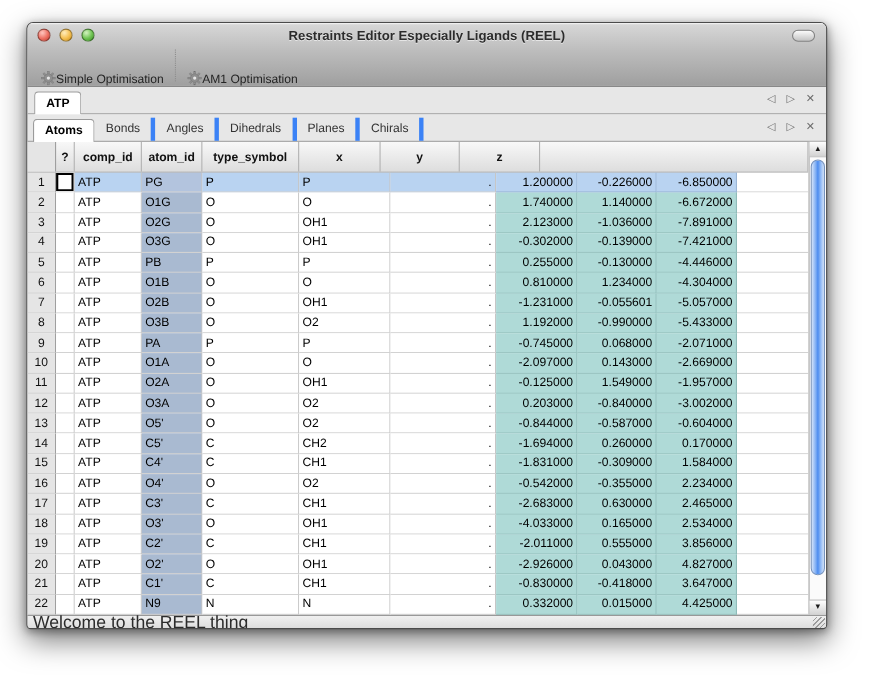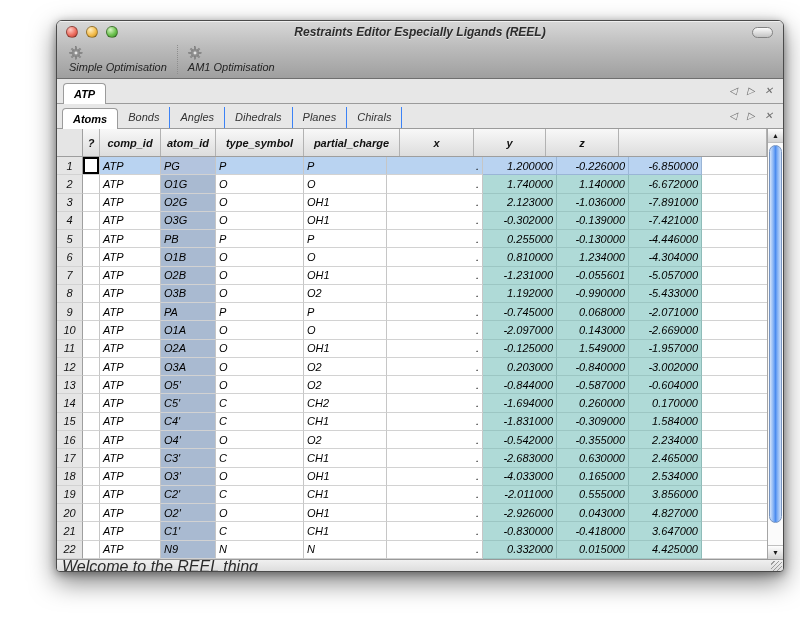--- a/index.html
+++ b/index.html
@@ -1,54 +1,53 @@
 <!DOCTYPE html>
 <html><head>
 <meta charset="utf-8">
 <style>
   * { box-sizing: border-box; margin: 0; padding: 0; }
   html,body { width: 800px; height: 618px; background: #fff; font-family: "Liberation Sans", sans-serif; }
   body { position: relative; overflow: hidden; }
 
   .window {
-    position: absolute; left: 56px; top: 20px; width: 728px; height: 552px;
+    position: absolute; left: 24px; top: 20px; width: 728px; height: 552px;
     border: 1px solid #4b4b4b; border-radius: 6px 6px 4px 4px; overflow: hidden;
     background: #fff;
     box-shadow: 0 10px 26px rgba(0,0,0,.50), 0 2px 8px rgba(0,0,0,.35);
-    font-style: italic;
   }
 
   
   .chrome {
     background: linear-gradient(#d8d8d8, #bcbcbc 45%, #9f9f9f);
     border-bottom: 1px solid #6f6f6f;
     box-shadow: inset 0 1px 0 #efefef;
   }
   .titlebar { height: 22px; position: relative; display: flex; align-items: center; }
   .traffic { position: absolute; left: 9px; top: 5px; display: flex; gap: 8px; }
   .light { width: 12px; height: 12px; border-radius: 50%; border: 1px solid rgba(0,0,0,.35); }
   .light.red    { background: radial-gradient(circle at 35% 28%, #ffc9c2, #ed6e60 55%, #b23a2e); }
   .light.yellow { background: radial-gradient(circle at 35% 28%, #ffeec0, #f4bd4d 55%, #c08a1c); }
   .light.green  { background: radial-gradient(circle at 35% 28%, #d7f4c4, #6cc24f 55%, #3c8c28); }
   .title { flex: 1; text-align: center; font-size: 12px; font-weight: bold; color: #2c2c2c; text-shadow: 0 1px 0 rgba(255,255,255,.55); }
   .pill { position: absolute; right: 10px; top: 6px; width: 21px; height: 11px; border-radius: 6px;
           border: 1px solid #828282; background: linear-gradient(#fbfbfb, #c3c3c3); }
 
   .toolbar { height: 35px; display: flex; align-items: stretch; padding-left: 4px; }
-  .tool-item { min-width: 96px; display: flex; flex-direction: column; align-items: flex-start; justify-content: flex-start; padding: 3px 8px 0 8px; }
+  .tool-item { min-width: 96px; display: flex; align-items: flex-end; justify-content: flex-start; padding: 3px 8px 0 8px; }
   .tool-label { font-size: 11px; color: #242424; margin-top: 1px; white-space: nowrap; }
   .tool-sep { width: 1px; margin: 2px 2px 4px 2px; border-left: 1px dotted #8d8d8d; }
   .gear { display: block; }
 
   
   .tabstrip { height: 25px; background: #e7e7e7; border-bottom: 1px solid #9b9b9b; display: flex; align-items: flex-end; }
   .tabstrip.doc { padding-left: 6px; }
   .tabstrip.sections { padding-left: 5px; }
   .tab { height: 21px; line-height: 20px; padding: 0 10px; font-size: 11px; color: #333;
-         border-right: 1px solid #3b82f6; white-space: nowrap; }
+         border-right: 4px solid #3b82f6; white-space: nowrap; }
   .tab.selected { background: #fff; border: 1px solid #9b9b9b; border-bottom: none; border-radius: 4px 4px 0 0;
                   font-weight: bold; color: #000; margin-bottom: 0; position: relative; top: 1px; }
   .tabnav { margin-left: auto; align-self: center; display: flex; align-items: center; gap: 10px;
             padding-right: 10px; color: #6c6c6c; font-size: 10px; line-height: 10px; }
   .tabnav span { cursor: default; }
 
   
   .table-area { height: 430px; display: flex; background: #fff; }
   .grid { flex: 1; overflow: hidden; display: flex; flex-direction: column; }
   .trow { display: flex; height: 18.27px; }
@@ -175,21 +174,20 @@
   </div>
 
   <div class="table-area">
     <div class="grid">
       <div class="trow header">
           <div class="cell c-num"></div>
           <div class="cell c-q">?</div>
           <div class="cell c-comp">comp_id</div>
           <div class="cell c-atom">atom_id</div>
           <div class="cell c-sym">type_symbol</div>
-          <div class="cell c-chg">partial_charge</div>
           <div class="cell c-x">x</div>
           <div class="cell c-y">y</div>
           <div class="cell c-z">z</div>
           <div class="cell c-fill"></div>
         </div>
       <div style="display:flex; flex-direction:column; flex:1;">
           <div class="trow body selected">
             <div class="cell c-num">1</div>
             <div class="cell c-q"></div>
             <div class="cell c-comp">ATP</div>

